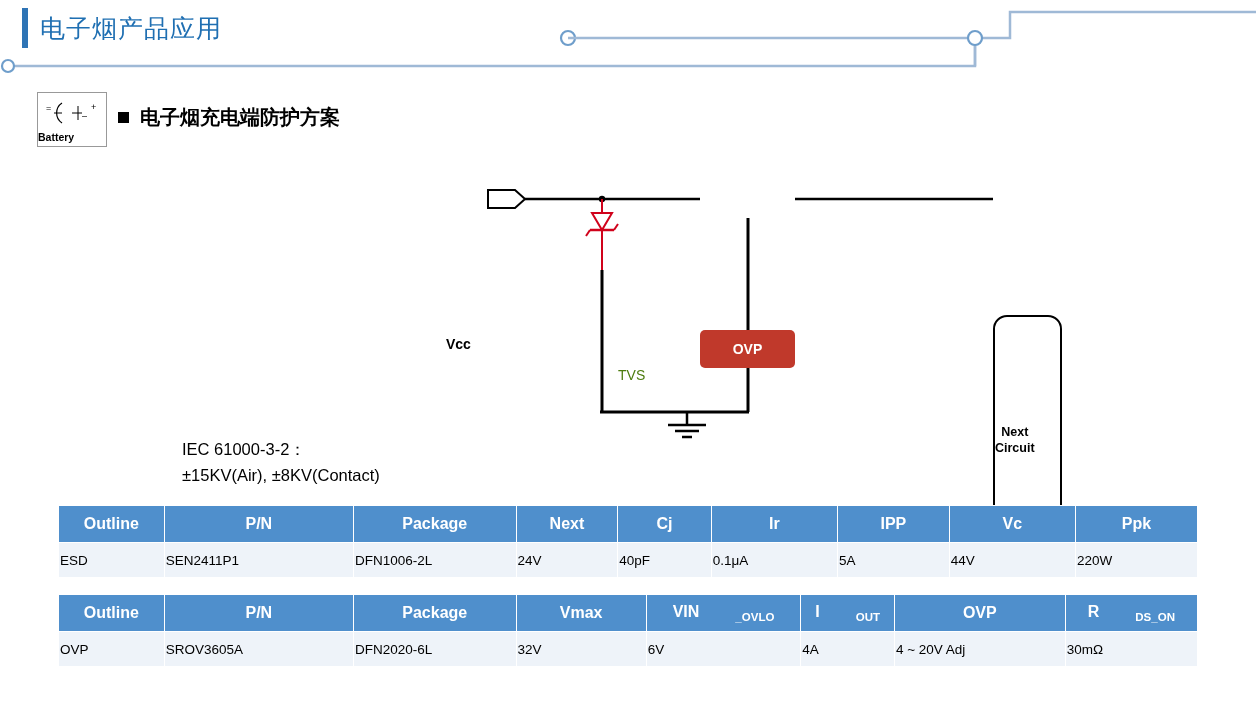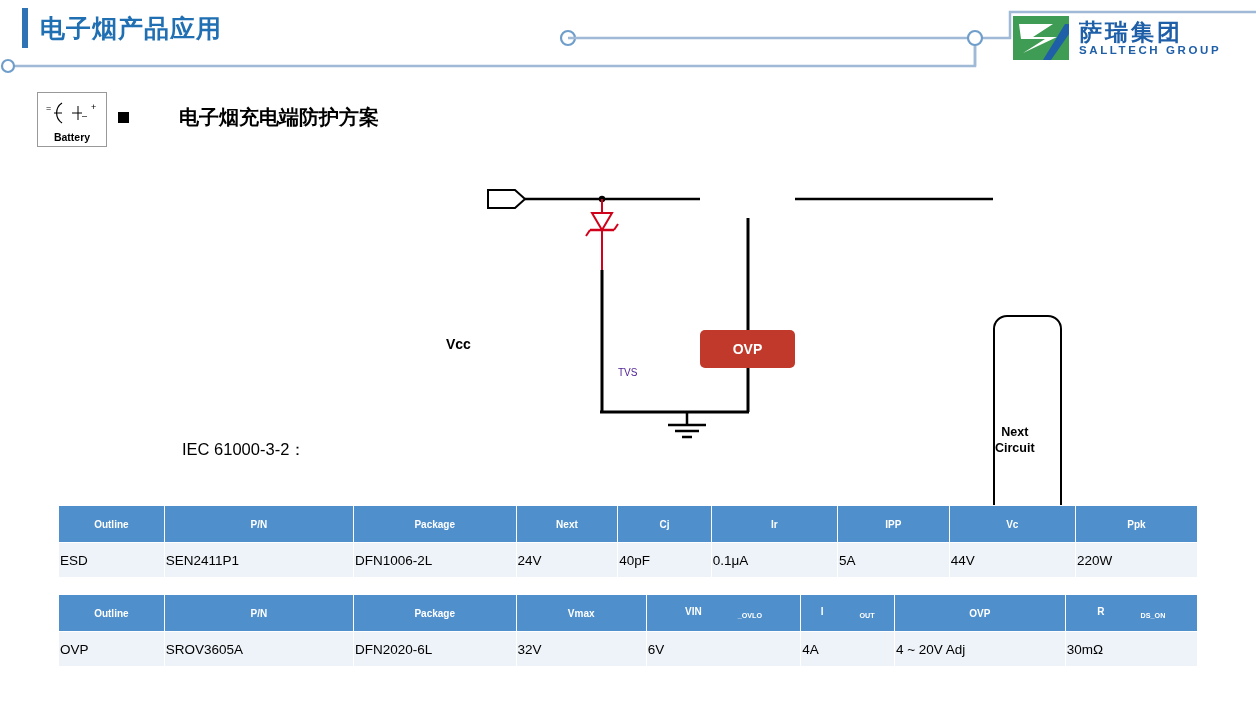--- a/index.html
+++ b/index.html
@@ -24,21 +24,21 @@
   .title-bar {
     position: absolute;
     left: 22px; top: 8px;
     width: 6px; height: 40px;
     background: #2e74b5;
   }
   .page-title {
     position: absolute;
     left: 40px; top: 12px;
     font-size: 25px;
-    font-weight: bold;
+    font-weight: normal;
     color: #1f6fb2;
     letter-spacing: 1px;
     white-space: nowrap;
   }
   
   .deco-line {
     position: absolute;
     left: 0; top: 0;
     width: 1256px; height: 80px;
     pointer-events: none;
@@ -88,39 +88,38 @@
   }
   .battery-sym {
     position: absolute;
     left: 0; top: 2px;
     width: 68px; height: 32px;
   }
   .battery-label {
     position: absolute;
     left: 0; bottom: 3px;
     width: 68px;
-    text-align: center;
+    text-align: left;
     font-size: 10.5px;
     font-weight: bold;
     color: #000;
   }
   .sec-bullet {
     position: absolute;
     left: 118px; top: 112px;
     width: 11px; height: 11px;
     background: #000;
   }
   .sec-title {
     position: absolute;
     left: 140px; top: 104px;
     font-size: 20px;
     font-weight: bold;
     color: #000;
     white-space: nowrap;
-    margin-left: 39px;
   }
 
   
   .circuit {
     position: absolute;
     left: 0; top: 150px;
     width: 1256px; height: 340px; padding-left: 16px;
   }
   .iec-note {
     position: absolute;
@@ -162,22 +161,22 @@
   .vcc-label {
     position: absolute;
     left: 446px; top: 186px;
     font-size: 14px;
     font-weight: bold;
     color: #000;
   }
   .tvs-label {
     position: absolute;
     left: 618px; top: 217px;
-    font-size: 10px;
-    color: #4c1d95;
+    font-size: 14px;
+    color: #4d7c0f;
   }
   .gnd-label {
     position: absolute;
     left: 670px; top: 441px;
     font-size: 14px;
     font-weight: bold;
     color: #000;
   }
 
   
@@ -187,21 +186,21 @@
     font-size: 13.5px;
     table-layout: fixed;
   }
   table.spec th {
     background: #4f8fcc;
     color: #ffffff;
     font-weight: bold;
     border: 1px solid #ffffff;
     height: 34px;
     text-align: center;
-    font-size: 10px;
+    font-size: 16px;
   }
   table.spec td {
     background: #eef3f9;
     color: #000000;
     border: 1px solid #ffffff;
     height: 32px;
     text-align: left;
     font-size: 13.5px;
   }
   #table-esd { left: 58px; top: 505px; width: 1140px; }
@@ -218,33 +217,20 @@
 
   <svg class="deco-line" viewBox="0 0 1256 80">
     <polyline points="8,66 975,66 975,38 1010,38 1010,12 1256,12" fill="none" stroke="#9fb9d6" stroke-width="2.5"></polyline>
     <polyline points="975,66 975,38" fill="none" stroke="#9fb9d6" stroke-width="2.5"></polyline>
     <circle cx="8" cy="66" r="6" fill="#ffffff" stroke="#6f9ecb" stroke-width="2.2"></circle>
     <circle cx="568" cy="38" r="7" fill="#ffffff" stroke="#6f9ecb" stroke-width="2.2"></circle>
     <line x1="568" y1="38" x2="975" y2="38" stroke="#9fb9d6" stroke-width="2.5"></line>
     <circle cx="975" cy="38" r="7" fill="#ffffff" stroke="#6f9ecb" stroke-width="2.2"></circle>
   </svg>
 
-  <div class="logo">
-    <div class="logo-mark">
-      <svg viewBox="0 0 56 44" width="56" height="44">
-        <rect x="0" y="0" width="56" height="44" fill="#3f9c54"></rect>
-        <polygon points="6,8 40,8 20,21 44,21 10,37 32,23 8,23" fill="#ffffff"></polygon>
-        <polygon points="30,44 52,8 56,8 56,18 38,44" fill="#1f5fa8"></polygon>
-      </svg>
-    </div>
-    <div class="logo-text">
-      <div class="logo-cn">萨瑞集团</div>
-      <div class="logo-en">SALLTECH GROUP</div>
-    </div>
-  </div>
 </div>
 
 <div class="battery-box">
   <svg class="battery-sym" viewBox="0 0 68 32">
     <text x="8" y="16" font-family="Liberation Sans, sans-serif" font-size="9" fill="#000">=</text>
     <text x="53" y="15" font-family="Liberation Sans, sans-serif" font-size="9" fill="#000">+</text>
     <text x="44" y="24" font-family="Liberation Sans, sans-serif" font-size="9" fill="#000">–</text>
     <line x1="16" y1="18" x2="24" y2="18" stroke="#000" stroke-width="1"></line>
     <path d="M24 8 A 12 12 0 0 0 24 28" fill="none" stroke="#000" stroke-width="1.2"></path>
     <line x1="34" y1="18" x2="44" y2="18" stroke="#000" stroke-width="1"></line>
@@ -293,20 +279,21 @@
 
   <div class="next-circuit">
     <span>
       <span>Next</span><br>
       <span>Circuit</span>
     </span>
   </div>
 
   <div class="iec-note">
     <div>IEC 61000-3-2：</div>
+    <div>±15KV(Air), ±8KV(Contact)</div>
   </div>
 </div>
 
 <table class="spec" id="table-esd">
   <colgroup>
     <col style="width:104px">
       <col style="width:186px">
       <col style="width:160px">
     <col style="width:100px">
       <col style="width:92px">

